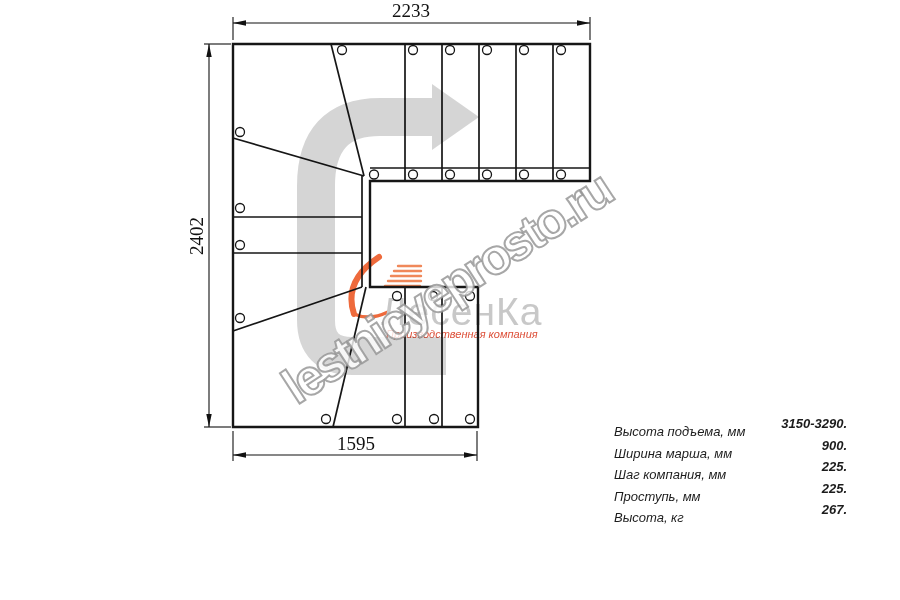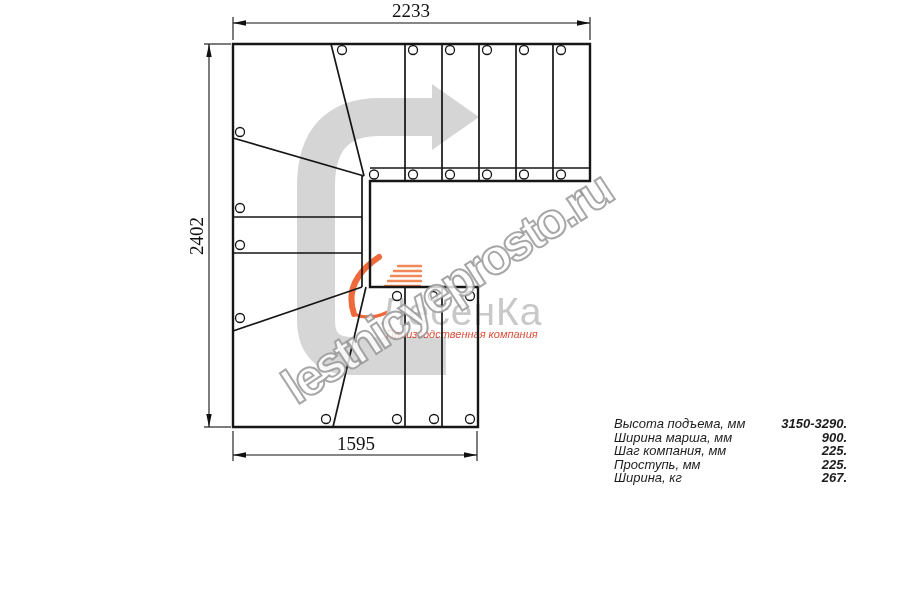--- a/index.html
+++ b/index.html
@@ -15,21 +15,21 @@
     color:rgba(255,255,255,0.80);
     -webkit-text-stroke:2px rgba(148,148,148,0.82);
     transform:rotate(-33deg);transform-origin:50% 50%;
     white-space:nowrap;pointer-events:none;
   }
   .spec-table{
     position:absolute;left:614px;top:417px;width:233px;
     font-style:italic;font-size:13px;line-height:13.6px;color:#1c1c1c;
   }
   .spec-row{display:flex;justify-content:space-between;}
-  .spec-label{text-align:left;white-space:nowrap;}
+  .spec-label{text-align:left;white-space:nowrap;margin-top:8px;}
   .spec-value{text-align:right;white-space:nowrap;font-weight:bold;}
 </style>
 </head>
 <body>
 
 <div class="stage">
 
   <svg width="900" height="600" viewBox="0 0 900 600">
 
     <g>
@@ -149,18 +149,18 @@
       </div>
       <div class="spec-row">
         <span class="spec-label">Шаг компания, мм</span>
         <span class="spec-value">225.</span>
       </div>
       <div class="spec-row">
         <span class="spec-label">Проступь, мм</span>
         <span class="spec-value">225.</span>
       </div>
       <div class="spec-row">
-        <span class="spec-label">Ширина, кг</span>
+        <span class="spec-label">Высота, кг</span>
         <span class="spec-value">267.</span>
       </div>
     </div>
 
 </div>
 
 </body></html>

